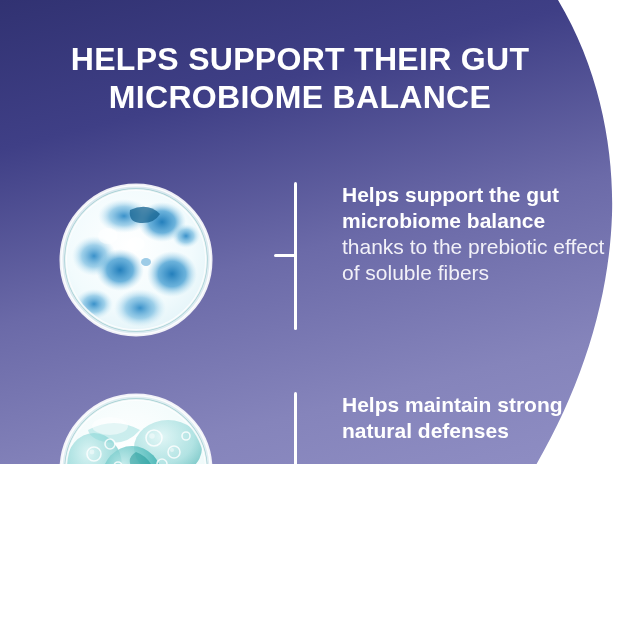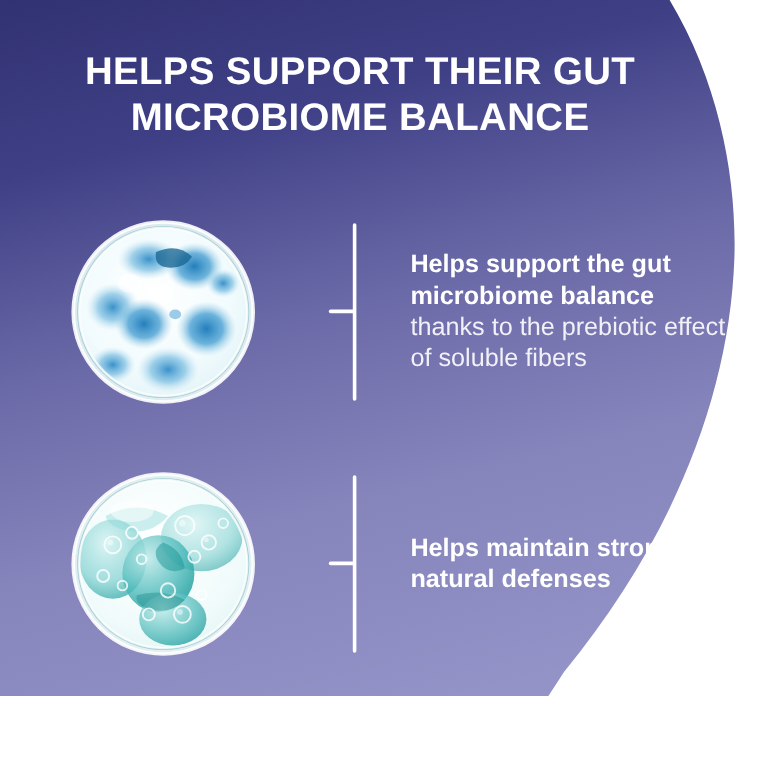--- a/index.html
+++ b/index.html
@@ -3,21 +3,21 @@
 <meta charset="utf-8">
 <style>
   html, body {
     margin: 0;
     padding: 0;
     background: #ffffff;
   }
   #canvas {
     position: relative;
     width: 640px;
-    height: 580px;
+    height: 464px;
     overflow: hidden;
     background: #ffffff;
     font-family: "Liberation Sans", sans-serif;
   }
 
   
   #bg-panel {
     position: absolute;
     left: 0;
     top: 0;
@@ -39,21 +39,21 @@
     font-weight: bold;
     letter-spacing: 0.3px;
     text-transform: uppercase;
     white-space: pre-line;
   }
 
   
   .feature-row {
     position: absolute;
     display: flex;
-    align-items: center;
+    align-items: flex-start;
     gap: 36px;
   }
   #feature-row-1 { left: 58px; top: 182px; }
   #feature-row-2 { left: 58px; top: 392px; }
 
   .dish-wrap {
     position: relative;
     width: 156px;
     height: 156px;
     flex: 0 0 156px;

